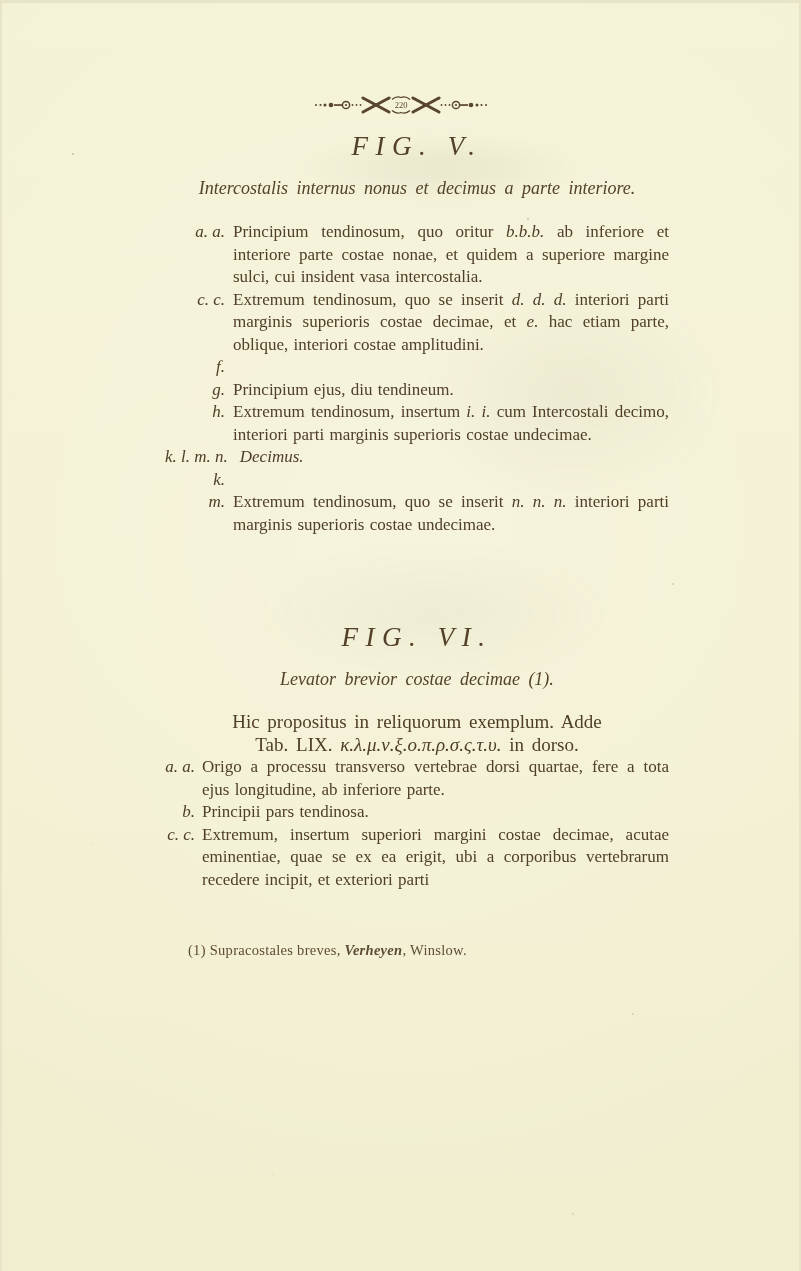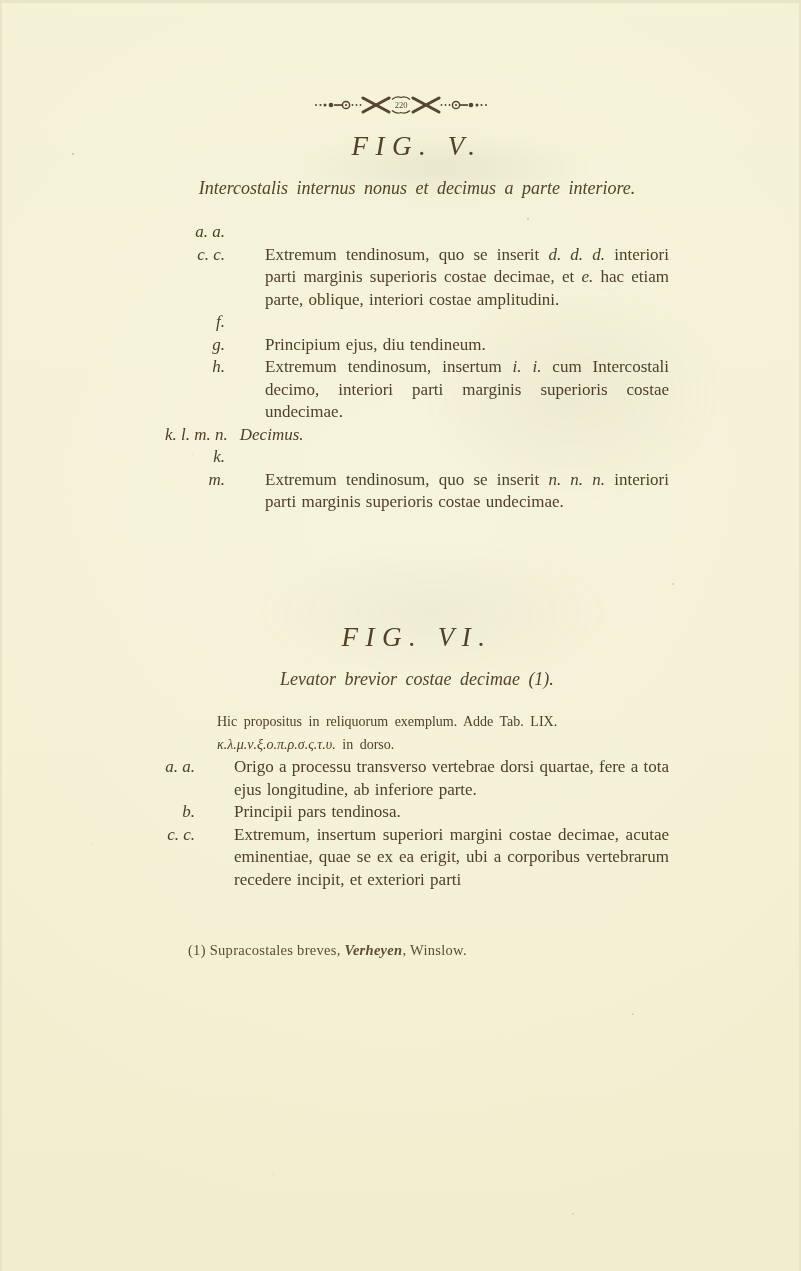--- a/index.html
+++ b/index.html
@@ -69,36 +69,36 @@
   .fig-v .body-block { margin-top: 21px; }
   .fig-vi .body-block { margin-top: 20px; }
 
   .group-label {
     font-style: italic;
     font-size: 17px;
     line-height: 22.5px;
   }
   .group-label .gtitle { margin-left: 12px; }
 
-  .entry { display: flex; font-size: 17px; line-height: 22.5px; gap: 32px; }
+  .entry { display: flex; font-size: 17px; line-height: 22.5px; }
   .entry-label {
     flex: 0 0 60px;
     text-align: right;
     padding-right: 8px;
     font-style: italic;
     white-space: nowrap;
   }
   .fig-vi .entry-label { flex: 0 0 30px; padding-right: 7px; }
   .entry-text { flex: 1; text-align: justify; word-spacing: 1px; }
 
   .intro-para {
     width: 400px;
     margin: 0 auto 0 auto;
-    text-align: left;
-    font-size: 14px;
+    text-align: center;
+    font-size: 19px;
     line-height: 22.5px;
     word-spacing: 3px;
   }
 
   .footnote {
     position: absolute;
     left: 186px;
     top: 938px;
     font-size: 14.5px;
     line-height: 19px;
@@ -157,20 +157,21 @@
 
   <section class="fig-section fig-v">
     <h1 class="fig-heading">FIG. V.</h1>
     <div class="fig-subtitle">Intercostalis internus nonus et decimus a parte interiore.</div>
 
     <div class="body-block">
 
 
       <div class="entry">
         <div class="entry-label">a. a.</div>
+        <div class="entry-text"><span>Principium tendinosum, quo oritur </span><span style="font-style: italic;">b.b.b.</span><span> ab inferiore et interiore parte costae nonae, et quidem a superiore margine sulci, cui insident vasa intercostalia.</span></div>
       </div>
       <div class="entry">
         <div class="entry-label">c. c.</div>
         <div class="entry-text"><span>Extremum tendinosum, quo se inserit </span><span style="font-style: italic;">d. d. d.</span><span> interiori parti marginis superioris costae decimae, et </span><span style="font-style: italic;">e.</span><span> hac etiam parte, oblique, interiori costae amplitudini.</span></div>
       </div>
       <div class="entry">
         <div class="entry-label">f.</div>
       </div>
       <div class="entry">
         <div class="entry-label">g.</div>

